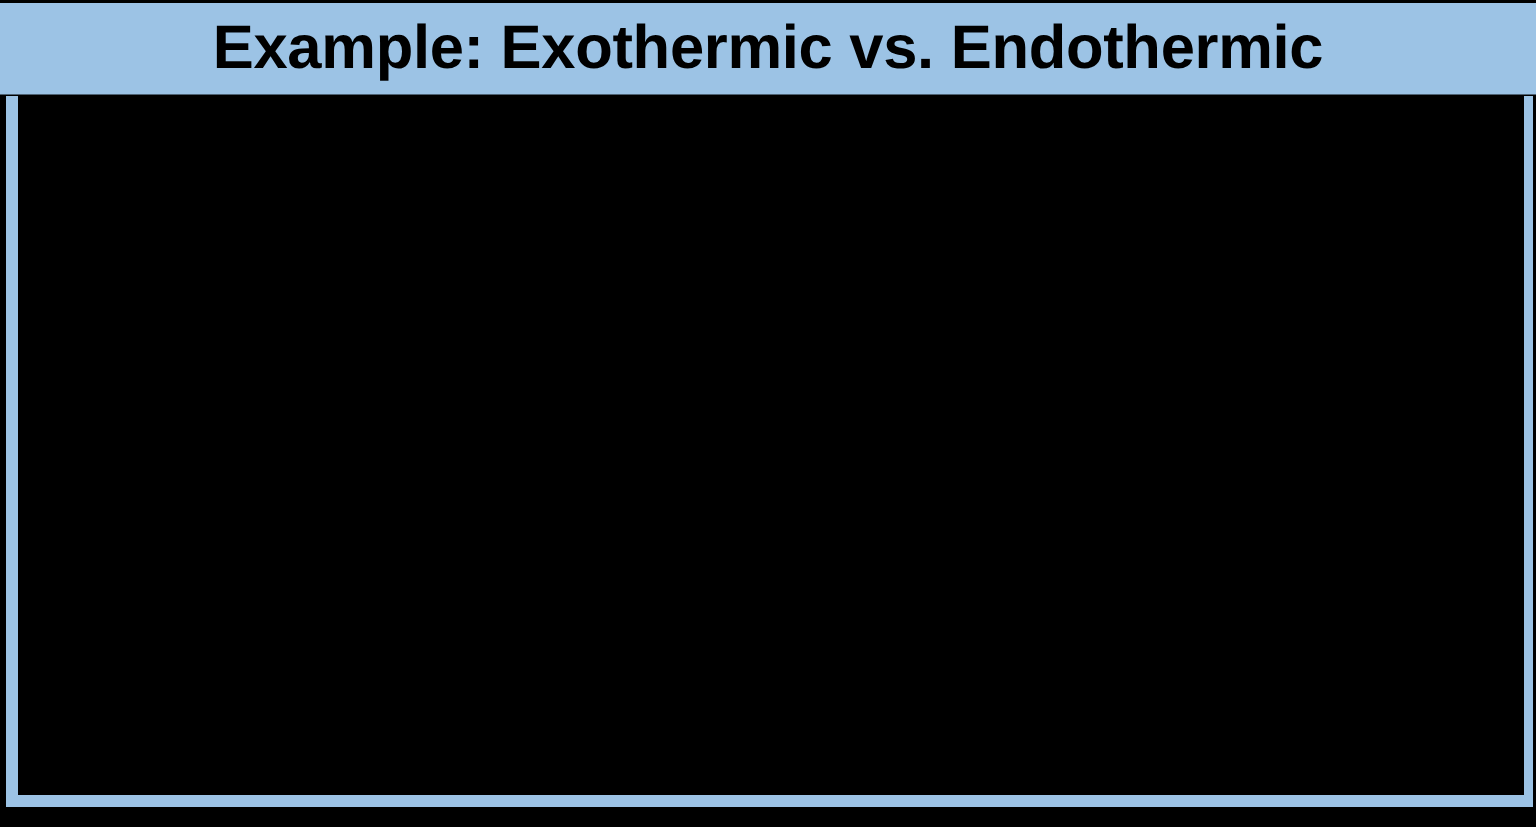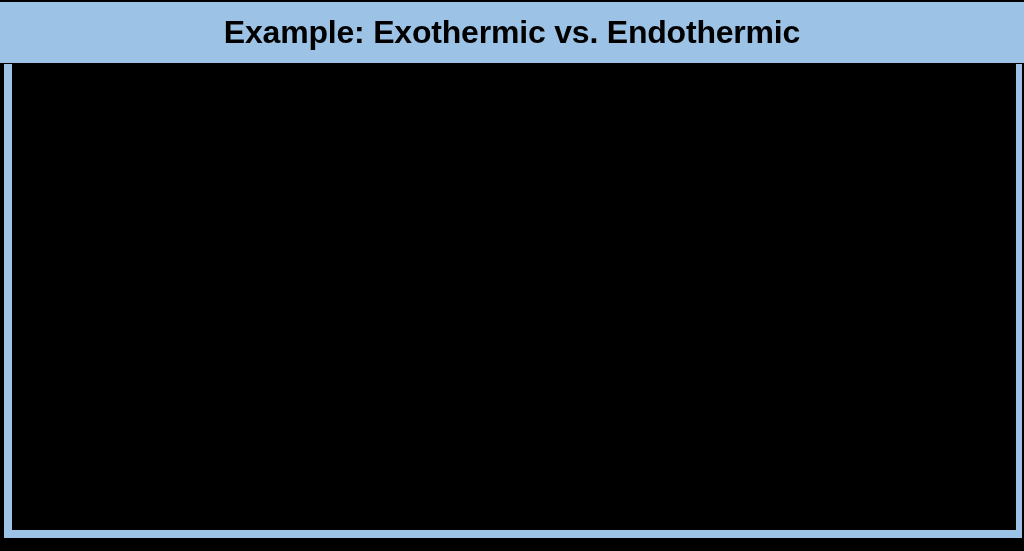--- a/index.html
+++ b/index.html
@@ -30,21 +30,21 @@
     width: 1024px;
     height: 61px;
     background: #9CC3E5;
     box-sizing: border-box;
     display: flex;
     align-items: center;
     justify-content: center;
   }
   #title-text {
     font-family: "Liberation Sans", sans-serif;
-    font-size: 32px;
+    font-size: 41px;
     font-weight: bold;
     color: #000000;
     letter-spacing: -0.2px;
     line-height: 1;
     white-space: nowrap;
     text-align: center;
     padding-bottom: 2px;
     user-select: none;
   }
 

